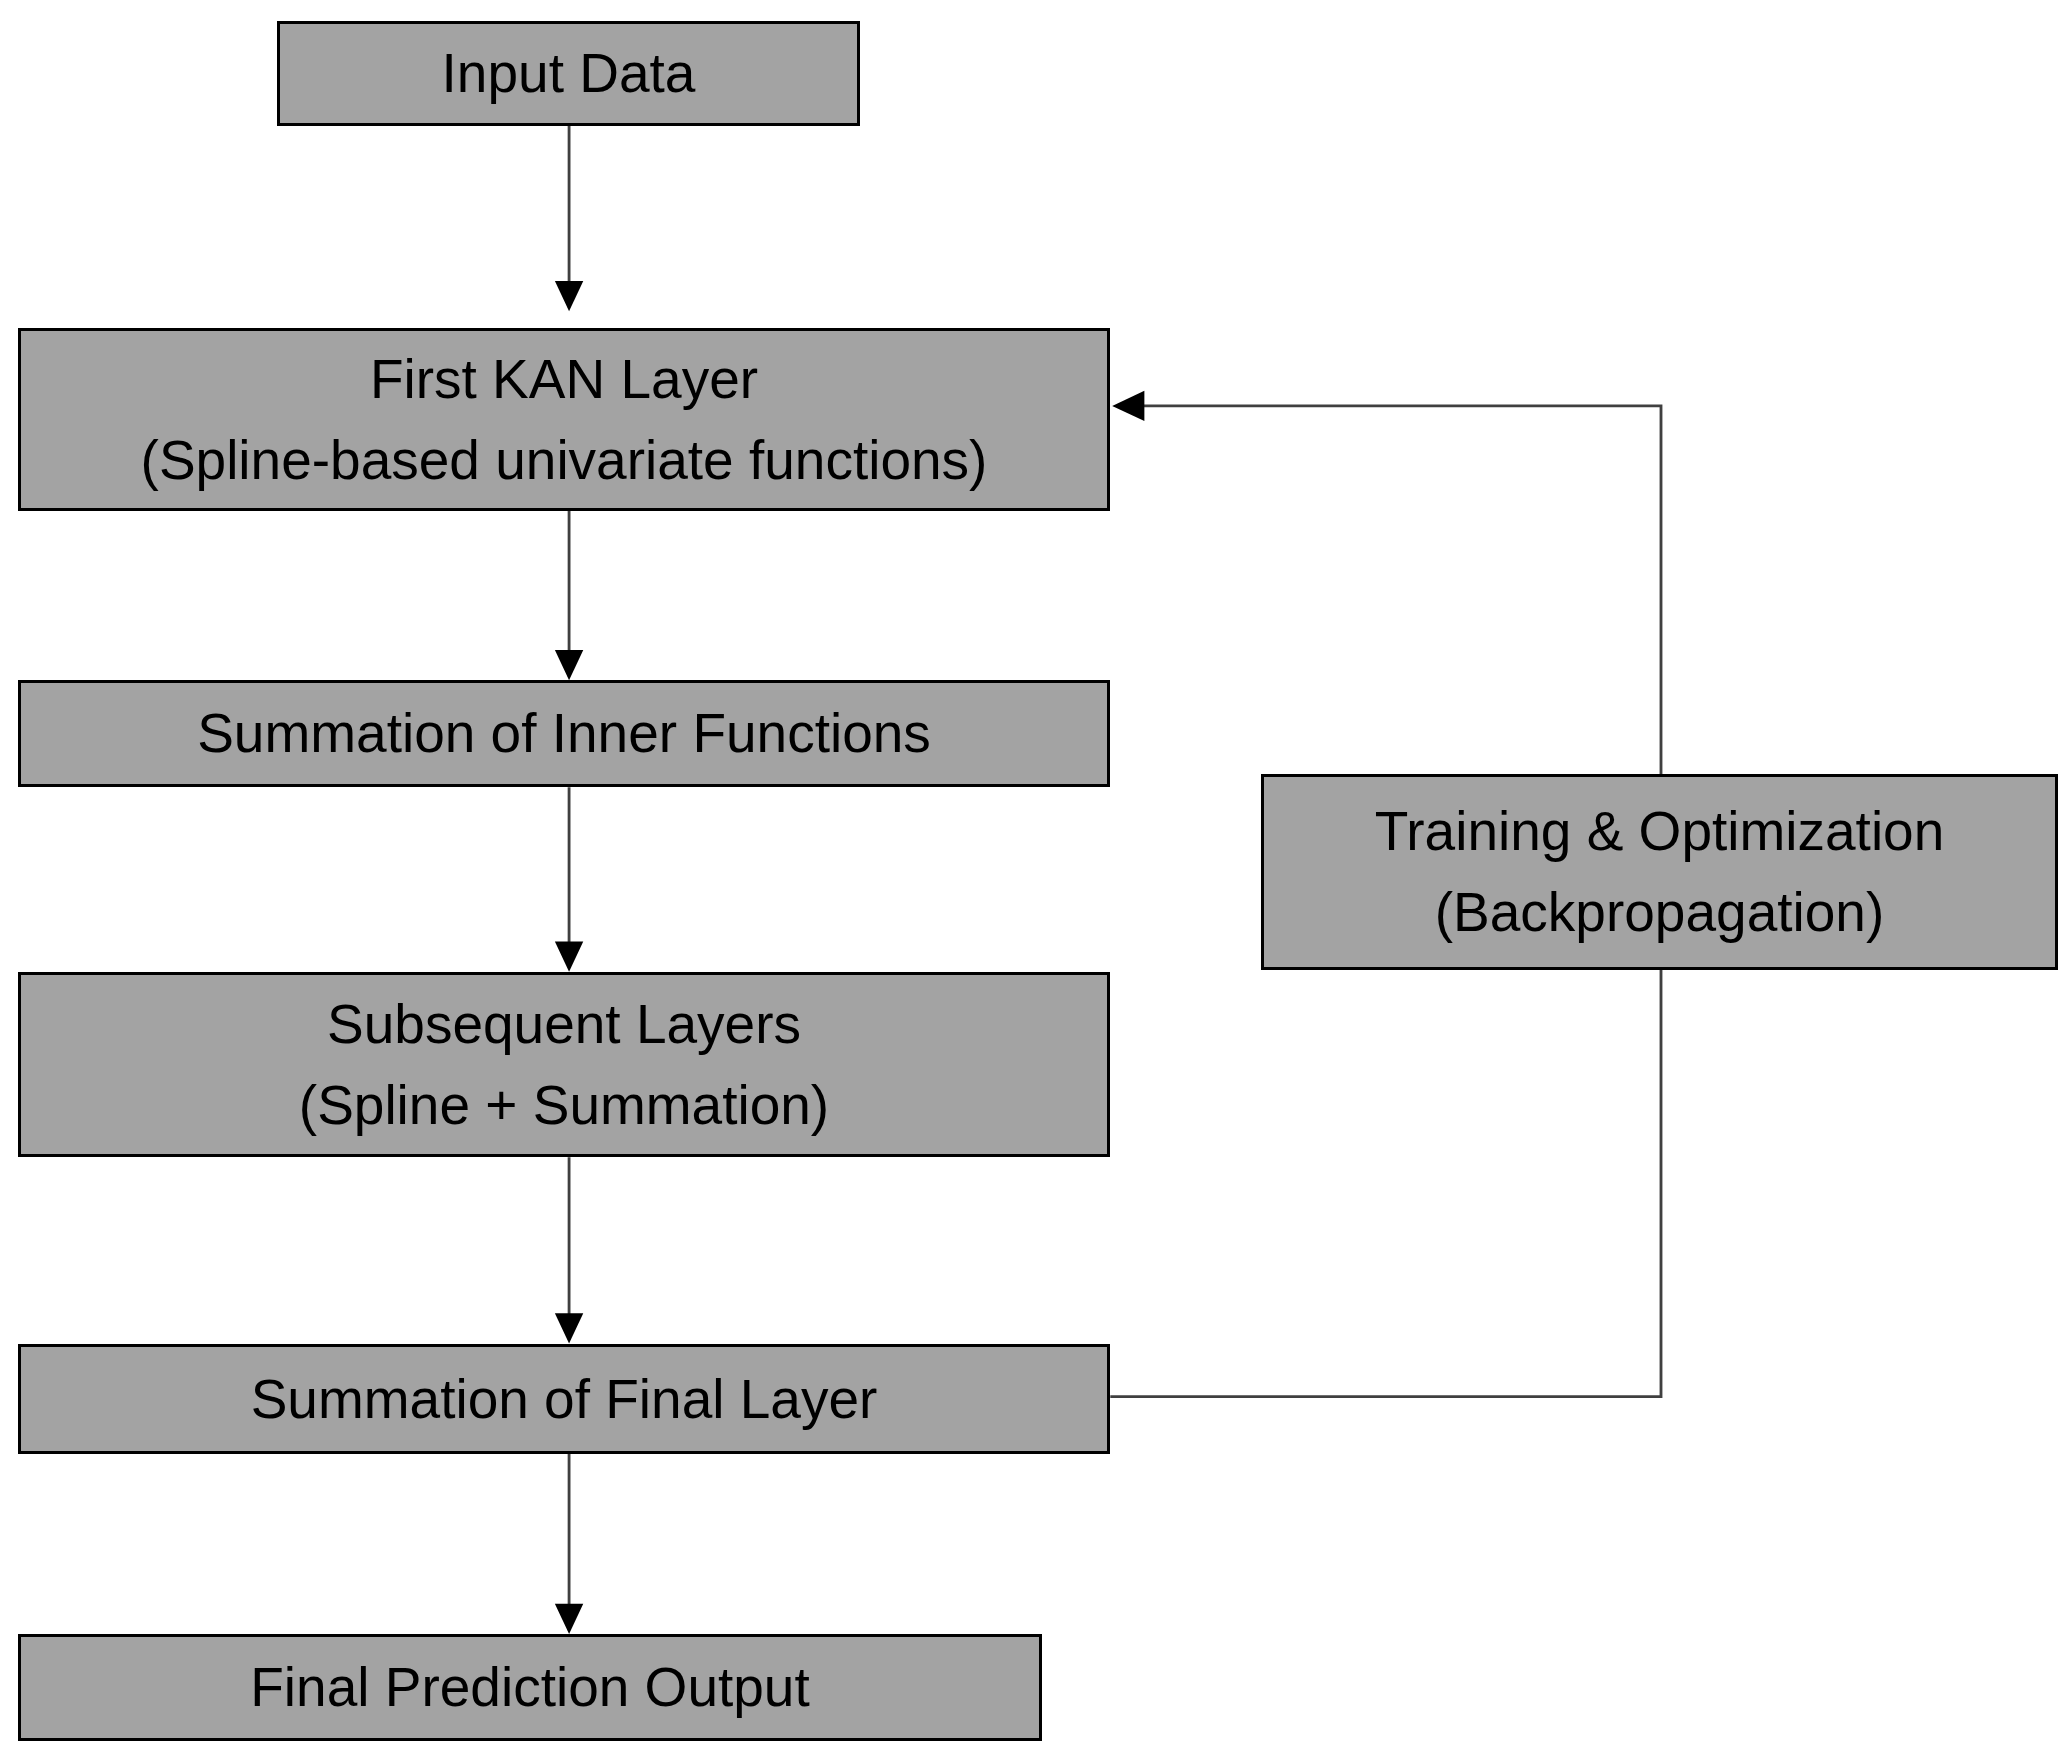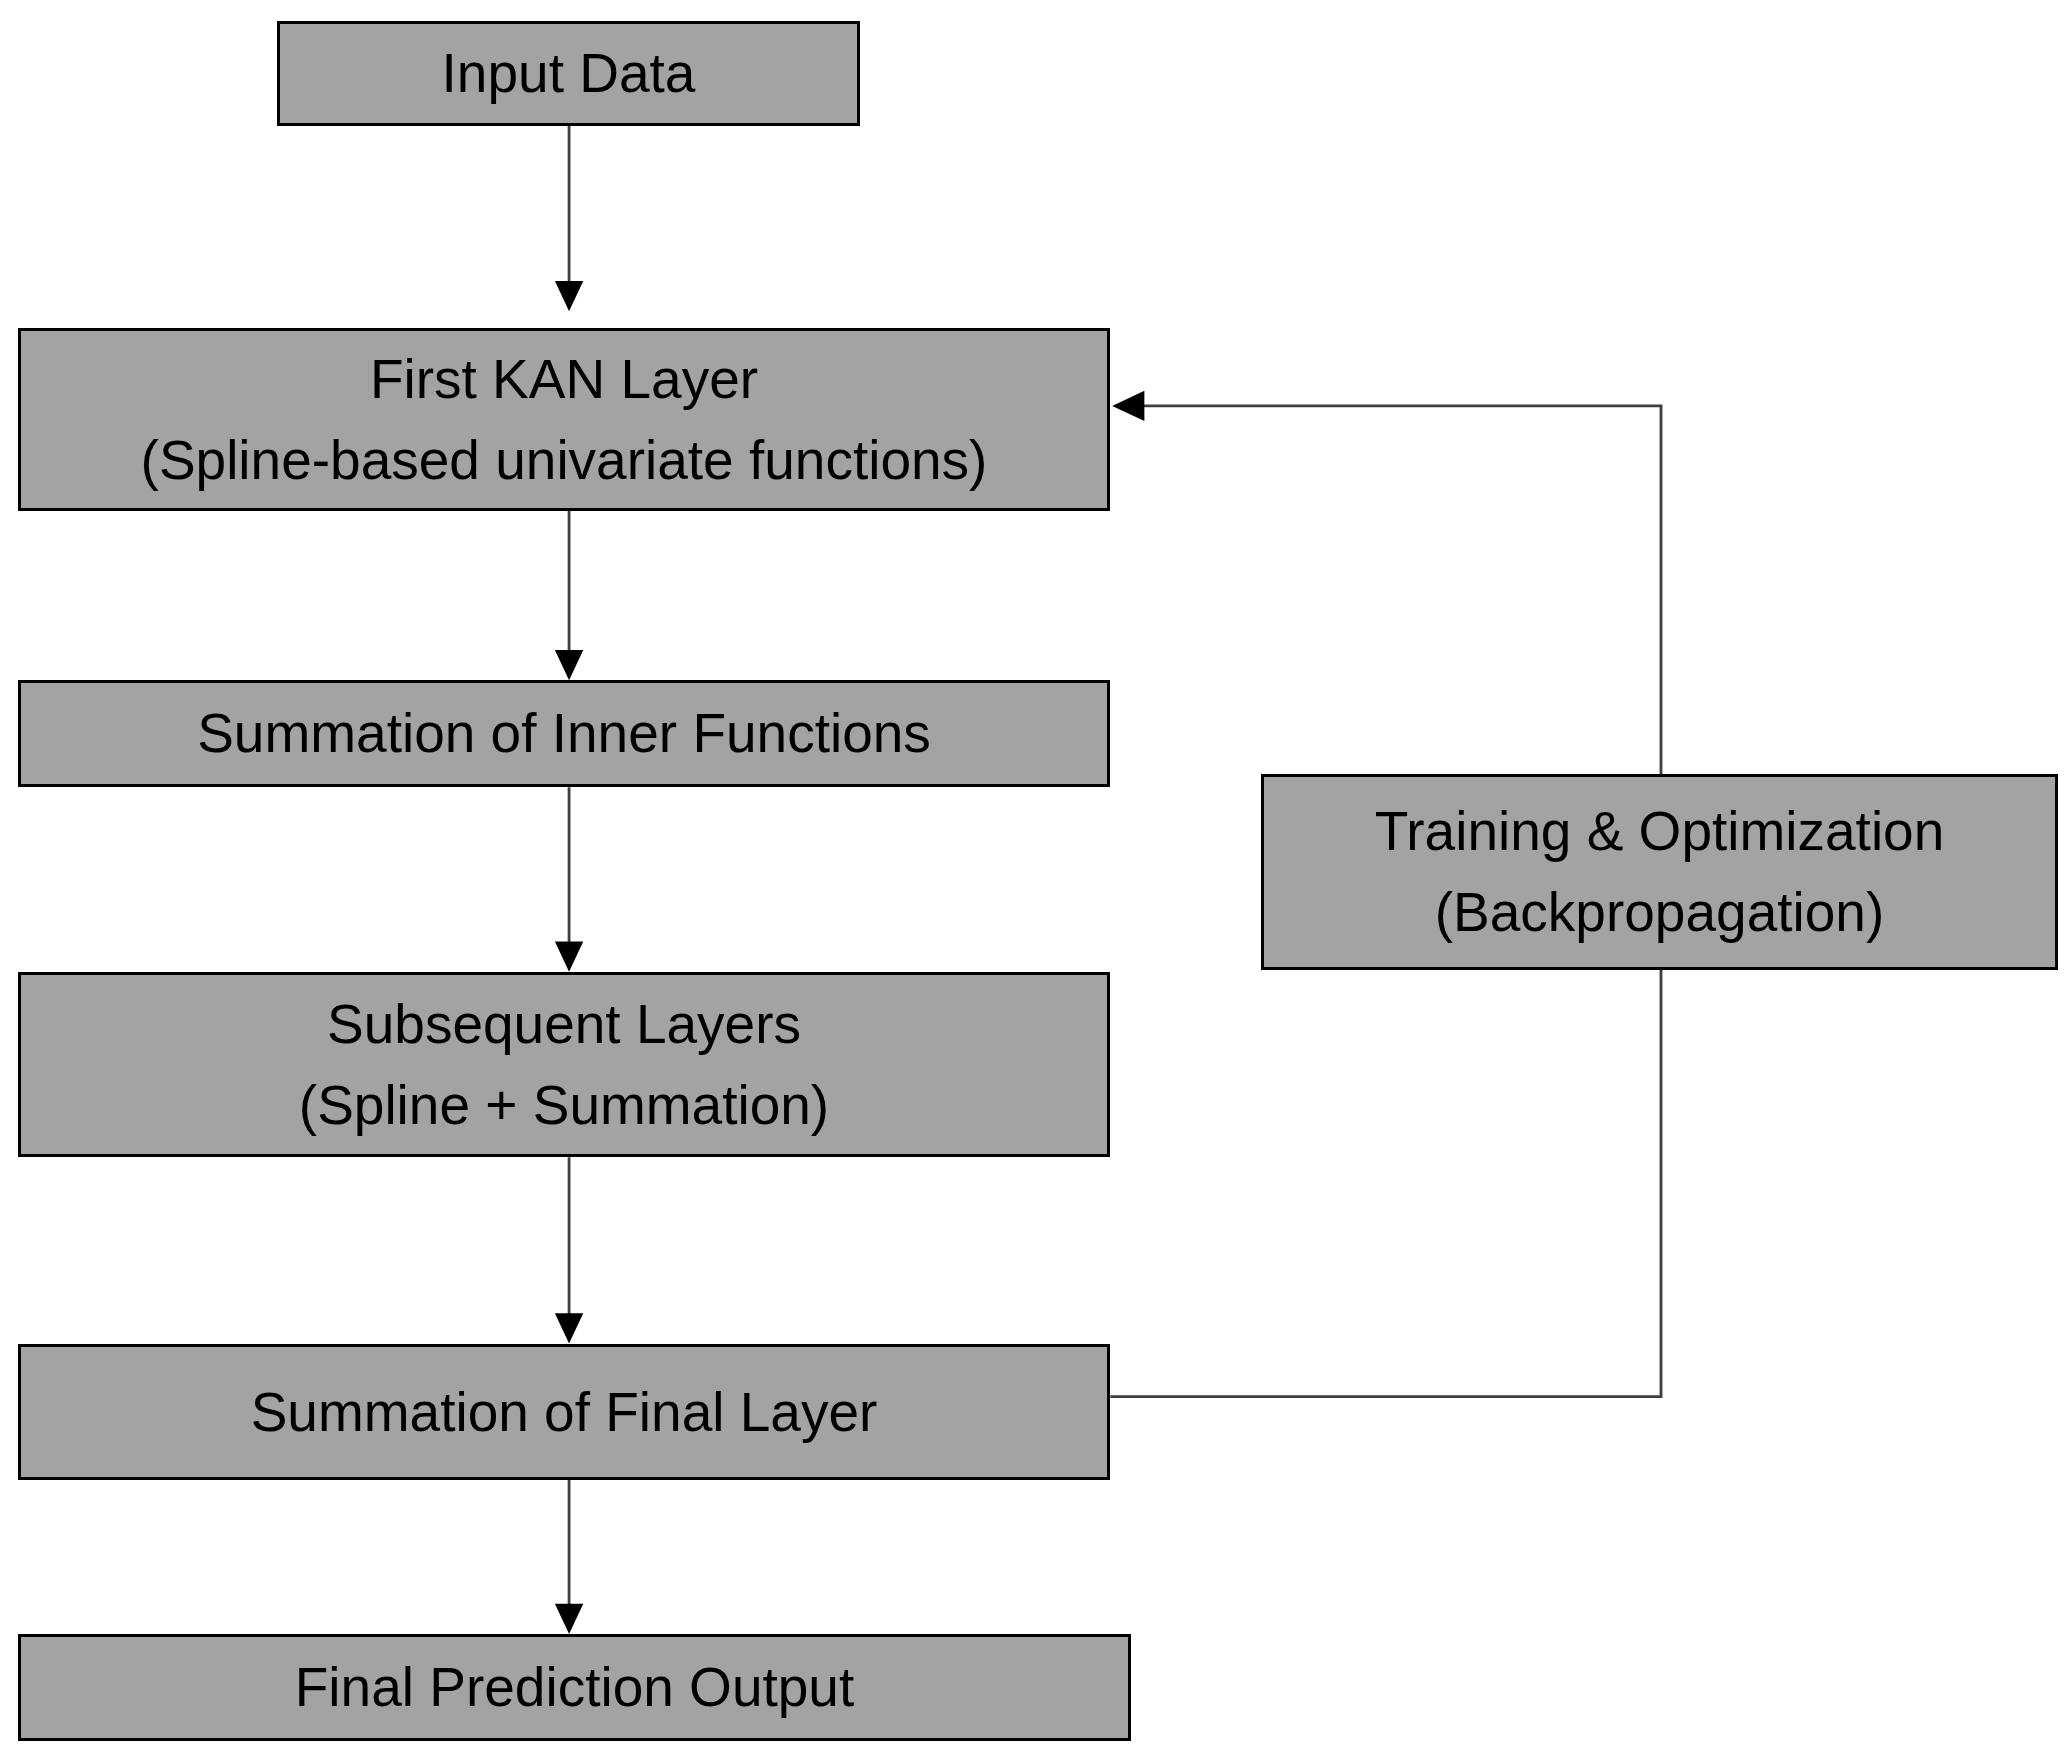--- a/index.html
+++ b/index.html
@@ -41,22 +41,22 @@
     font-size: 55px;
     line-height: 81px;
     white-space: nowrap;
     color: #000000;
   }
   
   #node-input-data        { left: 277px;  top: 21px;   width: 583px;  height: 105px; }
   #node-first-kan-layer   { left: 18px;   top: 328px;  width: 1092px; height: 183px; }
   #node-summation-inner   { left: 18px;   top: 680px;  width: 1092px; height: 107px; }
   #node-subsequent-layers { left: 18px;   top: 972px; width: 1092px; height: 185px; align-items: center; }
-  #node-summation-final   { left: 18px;   top: 1344px; width: 1092px; height: 136px; }
-  #node-final-prediction  { left: 18px;   top: 1634px; width: 1113px; height: 107px; }
+  #node-summation-final   { left: 18px;   top: 1344px; width: 1092px; height: 110px; }
+  #node-final-prediction  { left: 18px;   top: 1634px; width: 1024px; height: 107px; }
   
   #node-training          { left: 1261px; top: 774px;  width: 797px;  height: 196px; }
 </style>
 </head>
 <body>
 
 <div id="canvas">
 
   <svg id="edges-layer" viewBox="0 0 2190 1859" xmlns="http://www.w3.org/2000/svg">
 

